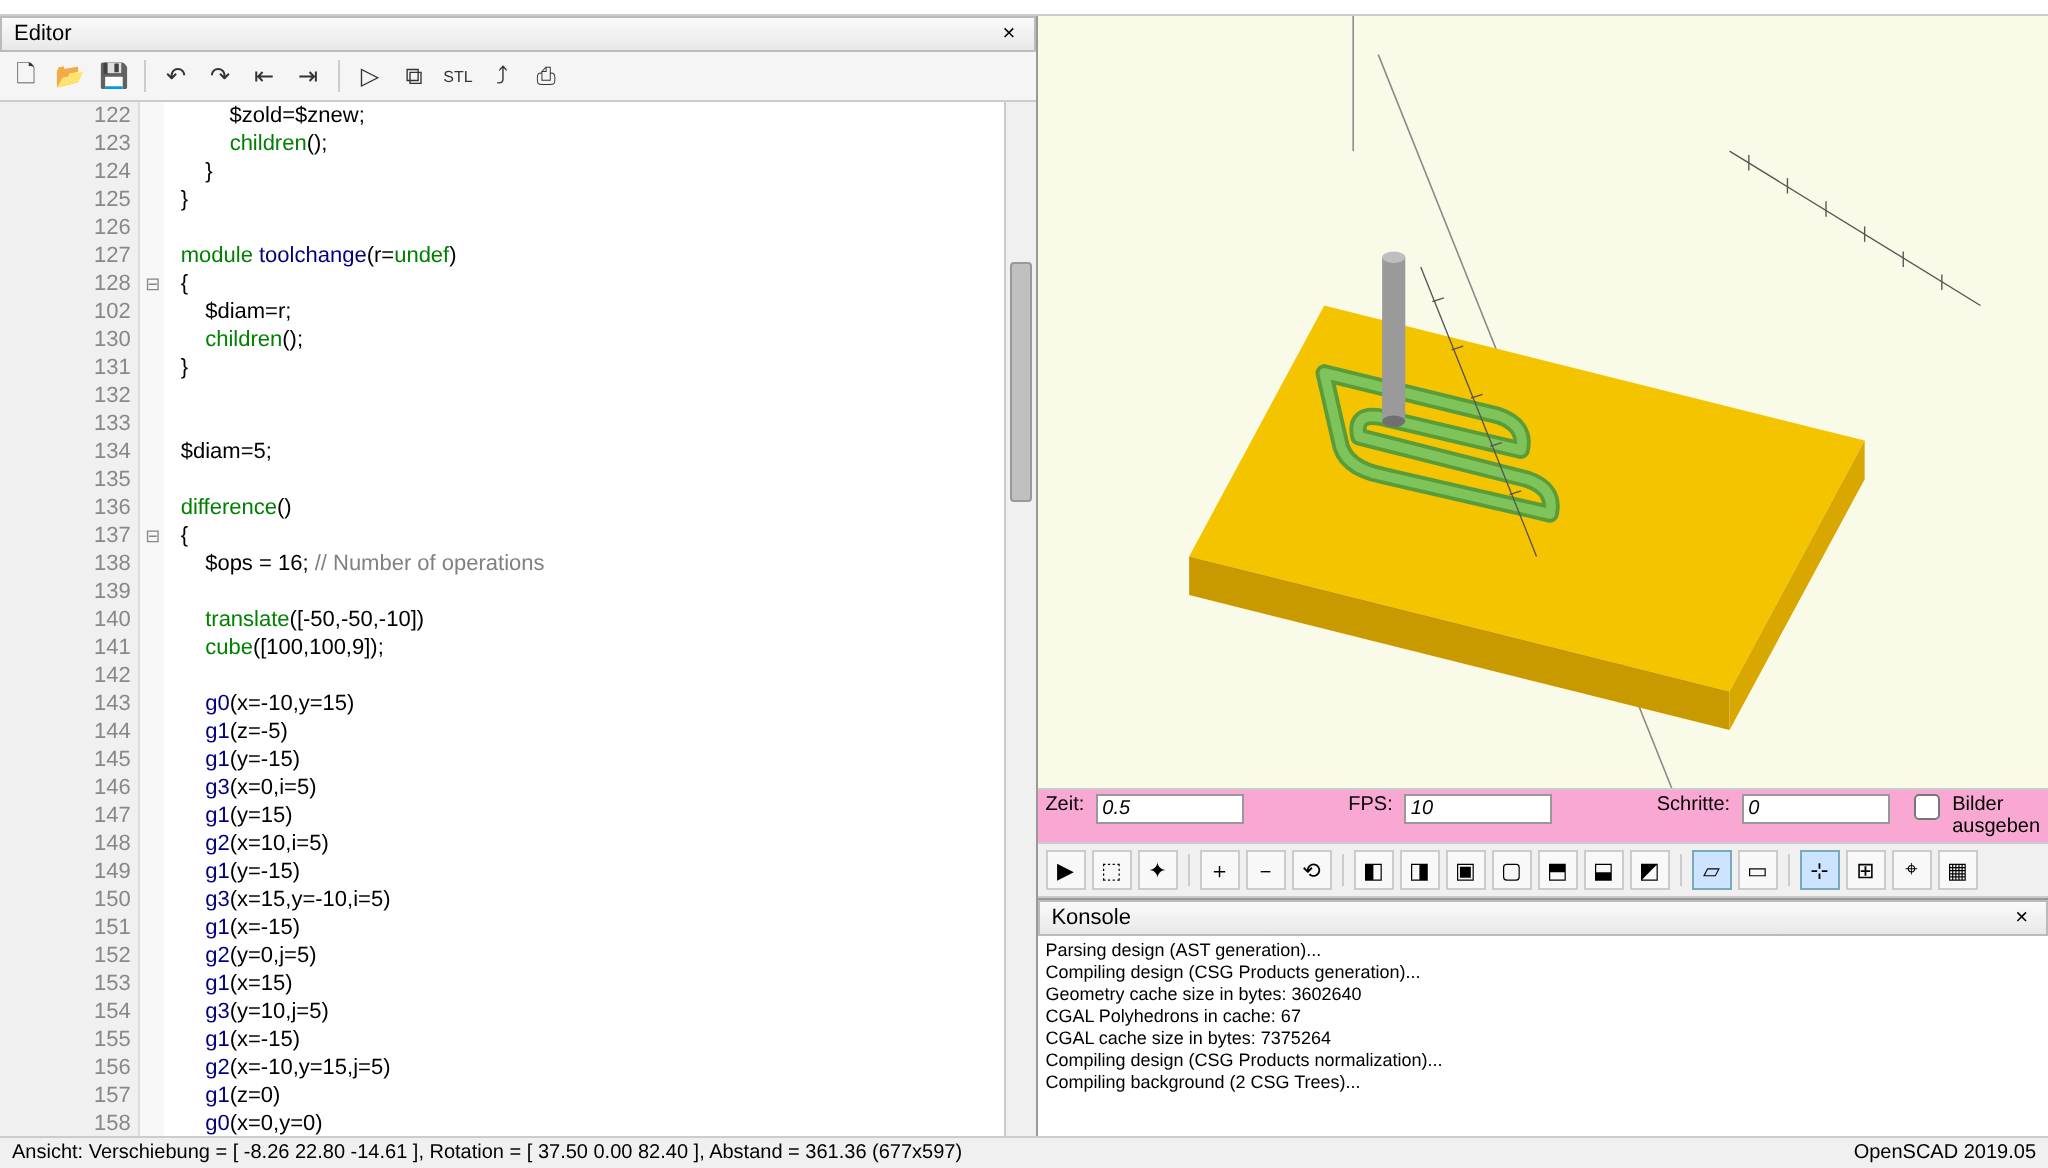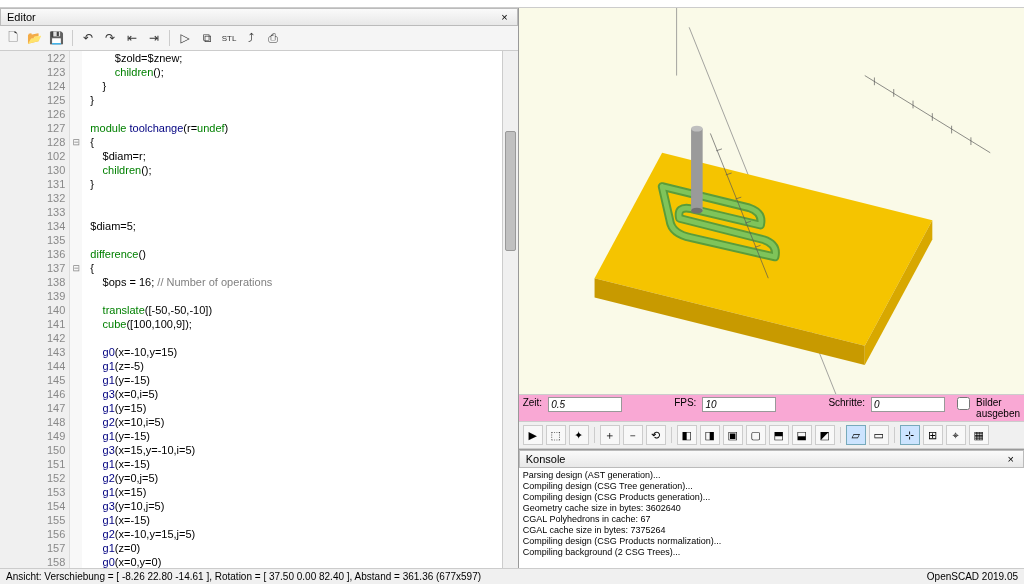--- a/index.html
+++ b/index.html
@@ -233,21 +233,20 @@
       <div class="vbtn">⌖</div>
       <div class="vbtn">▦</div>
     </div>
     <div class="console">
       <div class="panel-title">
         <span>Konsole</span>
         <span class="close-x">×</span>
       </div>
       <div class="console-body" id="console-body">
           <div>Parsing design (AST generation)...</div>
-          <div>Compiling design (CSG Tree generation)...</div>
           <div>Compiling design (CSG Products generation)...</div>
           <div>Geometry cache size in bytes: 3602640</div>
           <div>CGAL Polyhedrons in cache: 67</div>
           <div>CGAL cache size in bytes: 7375264</div>
           <div>Compiling design (CSG Products normalization)...</div>
           <div>Compiling background (2 CSG Trees)...</div>
         </div>
     </div>
   </div>
 </div>

